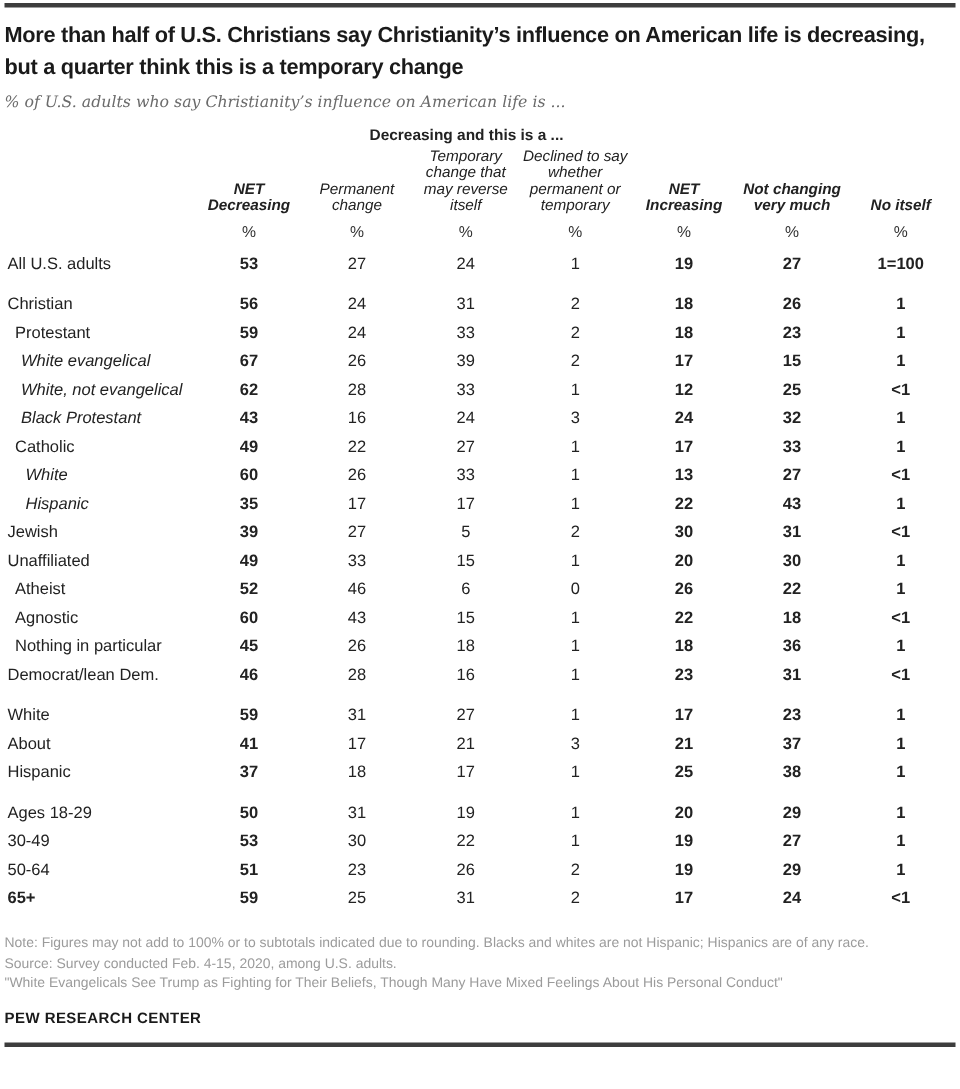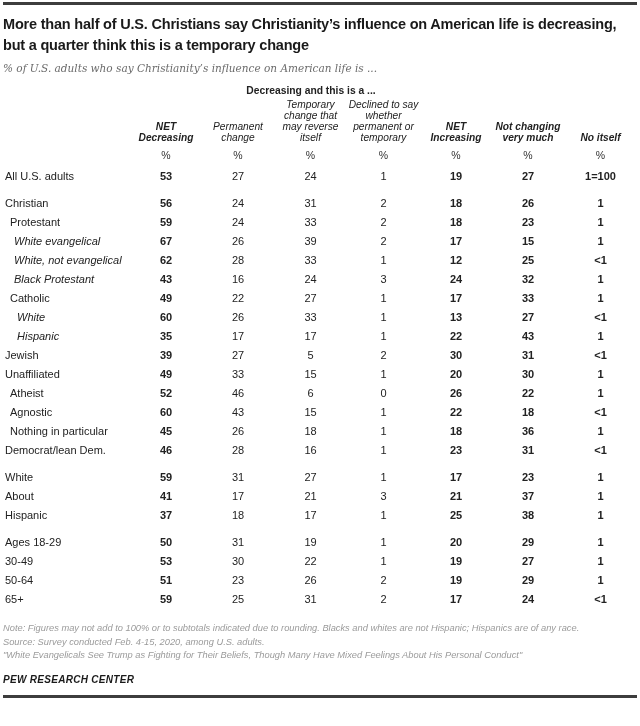--- a/index.html
+++ b/index.html
@@ -40,21 +40,21 @@
     font-size:11px;color:#222222;text-align:center;
     line-height:13px;padding:3px 0;
   }
   tbody td.lbl{text-align:left;}
   tbody tr.gap td{padding-top:11px;}
   tbody tr.it td.lbl{font-style:italic;}
   tbody td:nth-child(2),
   tbody td:nth-child(6),
   tbody td:nth-child(7),
   tbody td:nth-child(8){font-weight:700;}
-  .footer{margin-top:13px;font-style:italic;}
+  .footer{margin-top:13px;}
   .footer p{margin:0;font-size:9.3px;color:#9b9b9b;line-height:13.5px;}
   .footer .brand{
     margin-top:10px;font-size:10px;font-weight:700;
     color:#1a1a1a;letter-spacing:0.3px;
   }
 </style>
 </head>
 <body>
 
 <div class="page">
@@ -309,21 +309,21 @@
           <td class="lbl" style="padding-left: 2px;">50-64</td>
           <td>51</td>
           <td>23</td>
           <td>26</td>
           <td>2</td>
           <td>19</td>
           <td>29</td>
           <td>1</td>
         </tr>
         <tr>
-          <td class="lbl" style="padding-left: 2px;">65+</td>
+          <td class="lbl" style="padding-left: 2px; font-weight: bold;">65+</td>
           <td>59</td>
           <td>25</td>
           <td>31</td>
           <td>2</td>
           <td>17</td>
           <td>24</td>
           <td>&lt;1</td>
         </tr>
       </tbody>
   </table>

